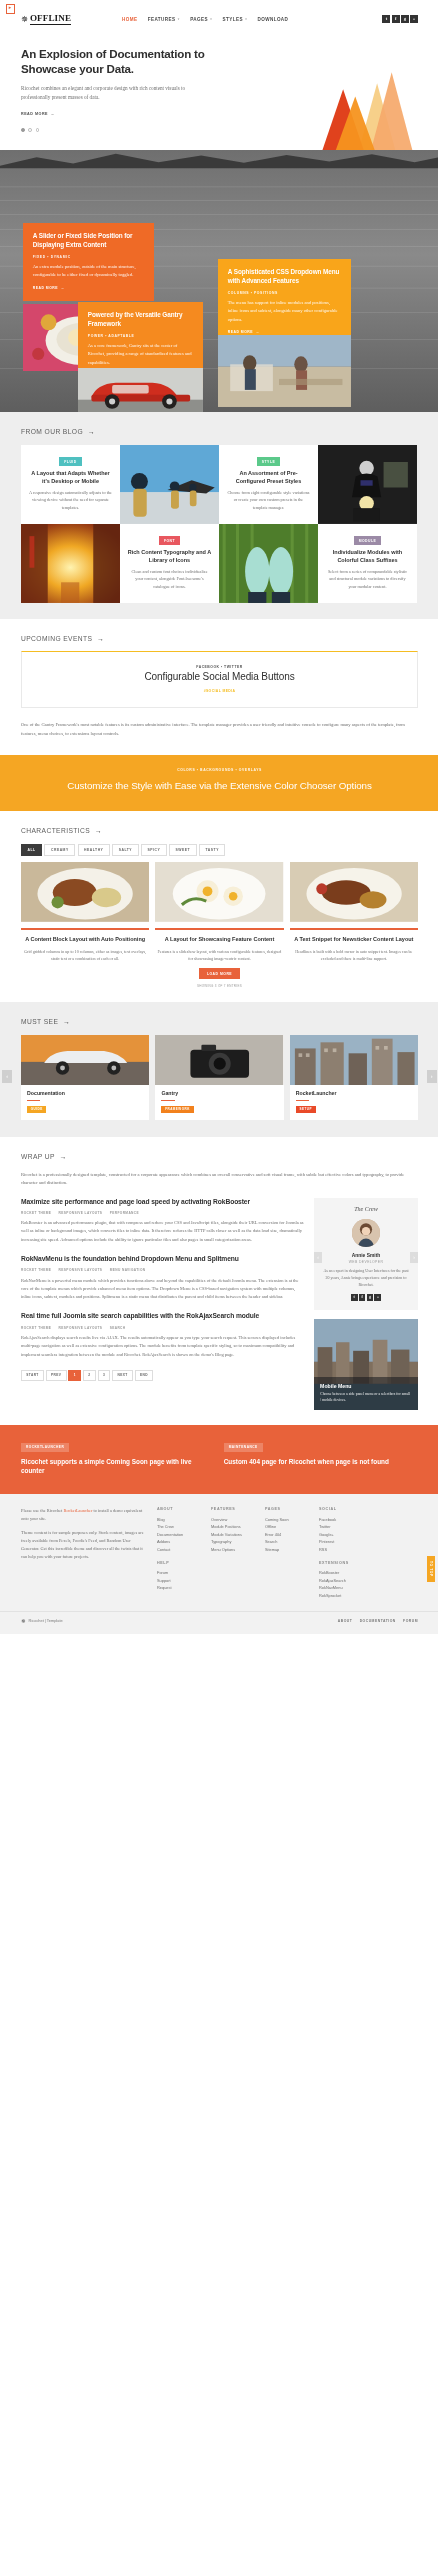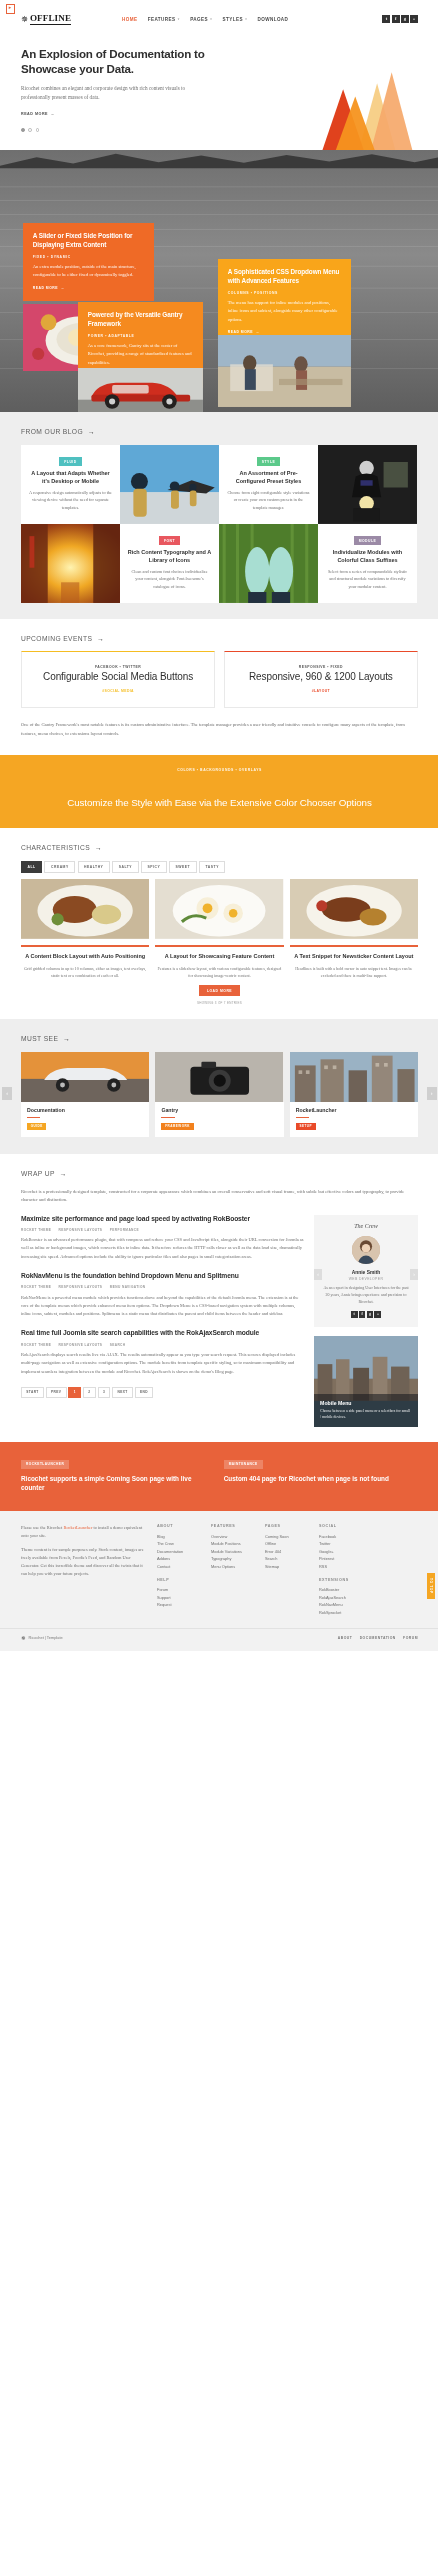--- a/index.html
+++ b/index.html
@@ -148,21 +148,21 @@
     font-size: 4.6px; line-height: 1.85; color: #6d6d6d;
     padding: 2.4px 21px 17px 21px;
   }
 
   
   .cta { background: #f5a623; color: #fff; text-align: center; padding: 13.4px 37px 18.3px 37px; }
   .cta-tags {
     font-size: 3.4px; font-weight: 700; letter-spacing: 0.6px; text-transform: uppercase; opacity: .92;
   }
   .cta h2 {
-    font-size: 9.8px; font-weight: 300; line-height: 1.35; margin-top: 24px; letter-spacing: -0.1px;
+    font-size: 9.8px; font-weight: 300; line-height: 1.35; margin-top: 7px; letter-spacing: -0.1px;
   }
 
   
   .filters { display: flex; gap: 2.4px; padding: 0 21px 6.1px 21px; }
   .chip {
     font-size: 3.4px; font-weight: 700; letter-spacing: 0.5px; text-transform: uppercase;
     padding: 3px 5.5px; border: 0.6px solid #ddd; color: #666; background: #fff;
   }
   .chip.on { background: #3b3b3b; color: #fff; border-color: #3b3b3b; }
   .char-imgs { display: flex; gap: 6.1px; padding: 0 21px; }
@@ -551,25 +551,20 @@
       <span>UPCOMING EVENTS</span>
       <span class="arrow">→</span>
     </div>
   </div>
   <div class="events">
     <div class="ev" style="border-top-color:#f5bd22">
       <div class="ev-tags">FACEBOOK • TWITTER</div>
       <h4>Configurable Social Media Buttons</h4>
       <div class="ev-hash" style="color:#f5bd22">#SOCIAL MEDIA</div>
     </div>
-    <div class="ev" style="border-top-color:#e94a29">
-      <div class="ev-tags">RESPONSIVE • FIXED</div>
-      <h4>Responsive, 960 &amp; 1200 Layouts</h4>
-      <div class="ev-hash" style="color:#e94a29">#LAYOUT</div>
-    </div>
   </div>
   <div class="events-note">One of the Gantry Framework's most notable features is its custom administrative interface. The template manager provides a user friendly and intuitive console to configure many aspects of the template, from features, menu choices, to extensions layout controls.</div>
 
   <div class="cta">
     <div class="cta-tags">COLORS  •  BACKGROUNDS  •  OVERLAYS</div>
     <h2>Customize the Style with Ease via the Extensive Color Chooser Options</h2>
   </div>
 
   <div class="sec-wrap">
     <div class="sec-head">

